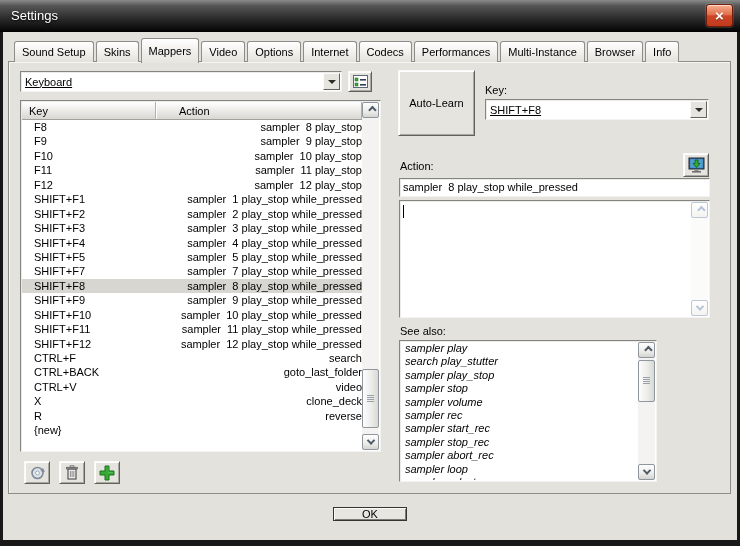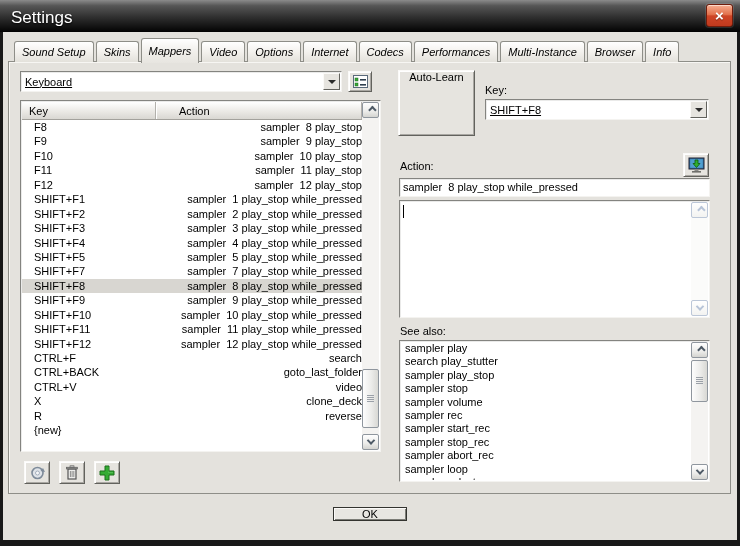--- a/index.html
+++ b/index.html
@@ -4,35 +4,35 @@
 <style>
   * { margin:0; padding:0; box-sizing:border-box; }
   html,body { background:#555; }
   body { font-family:"Liberation Sans", sans-serif; font-size:11px; color:#000; }
 
   .window { position:relative; width:740px; height:546px; background:#181818; overflow:hidden; }
 
   
   .titlebar { position:absolute; left:0; top:0; width:740px; height:32px;
     background:linear-gradient(180deg,#8b8b8b 0%,#565656 18%,#2e2e2e 55%,#0a0a0a 92%,#000 100%); }
-  .title-text { position:absolute; left:11px; top:8px; color:#fff; font-size:17px; text-shadow:0 1px 2px #000; }
+  .title-text { position:absolute; left:11px; top:8px; color:#fff; font-size:13px; text-shadow:0 1px 2px #000; }
   .close-btn { position:absolute; right:7px; top:4px; width:27px; height:23px; border-radius:3px;
     background:linear-gradient(180deg,#f6ae91 0%,#e2714c 45%,#ce4526 52%,#bf3a1e 100%);
     border:1px solid #701d0c; box-shadow:inset 0 1px 0 rgba(255,255,255,.55), 0 0 0 1px rgba(255,255,255,.12);
     display:flex; align-items:center; justify-content:center; cursor:default; }
   .close-btn span { color:#fff; font-weight:bold; font-size:15px; line-height:15px; text-shadow:0 1px 1px rgba(0,0,0,.4); }
 
   
   .dialog-body { position:absolute; left:3px; top:32px; width:734px; height:508px; background:#e3e1dc; }
 
   
   .tabstrip { position:absolute; left:14px; top:41px; height:21px; display:flex; align-items:flex-start; z-index:3; }
   .tab { height:21px; padding:1px 7px; margin-right:2px; display:flex; align-items:center;
     background:linear-gradient(180deg,#ffffff 0%,#f3f1ed 50%,#e3e1db 100%);
-    border:1px solid #8e8e88; border-bottom:none; border-radius:3px 3px 0 0; white-space:nowrap;font-style:italic; }
+    border:1px solid #8e8e88; border-bottom:none; border-radius:3px 3px 0 0; white-space:nowrap; }
   .tab.active { height:25px; margin-top:-3px; position:relative; z-index:4;
     background:linear-gradient(180deg,#ffffff 0%,#f0eeea 55%,#e7e5e0 100%); }
 
   
   .panel { position:absolute; left:8px; top:61px; width:723px; height:433px; background:#e4e2dd;
     border:1px solid #8e8e88; box-shadow:inset 1px 1px 0 #f7f6f3; z-index:2; }
 
   .abs { position:absolute; z-index:5; }
 
   
@@ -71,21 +71,21 @@
   .chev-down { transform:rotate(-45deg) translate(1px,-1px); }
   .chev.pale { border-color:#b7c4d8; }
   .sb-thumb { position:absolute; left:0; width:17px; border:1px solid #8f969e; border-radius:2px;
     background:linear-gradient(90deg,#fdfdfd 0%,#ececea 55%,#d8d8d4 100%); }
   .sb-thumb::after { content:""; position:absolute; left:4px; right:4px; top:50%; height:7px; margin-top:-4px;
     background:repeating-linear-gradient(180deg,#9aa0a8 0 1px,transparent 1px 2px); }
   .sb-btn.pale { border-color:#bcc7d8; background:linear-gradient(180deg,#fff 0%,#f3f3f1 100%); }
 
   
   .label { z-index:5; }
-  .big-btn { display:flex; justify-content:center; text-align:center; }
+  .big-btn { display:flex; align-items:center; justify-content:center; text-align:center; }
   .icon-btn { display:flex; align-items:center; justify-content:center; }
   .text-input { padding:2px 3px; white-space:pre; overflow:hidden; }
   .caret { position:absolute; left:3px; top:4px; width:1px; height:13px; background:#000; }
 
   .sa-item { height:13.4px; line-height:13.4px; padding-left:4px; white-space:pre; overflow:hidden; }
 
   .ok-btn { background:#e8e6e1; border:1px solid #33332f;
     box-shadow:inset 1px 1px 0 #fbfaf8, inset -1px -1px 0 #7c7c76;
     display:flex; align-items:center; justify-content:center; z-index:5; }
 </style>
@@ -297,21 +297,21 @@
       <div class="sb-btn sb-up pale">
           <span class="chev chev-up pale"></span>
         </div>
       <div class="sb-btn sb-down pale">
           <span class="chev chev-down pale"></span>
         </div>
     </div>
   </div>
 
   <div class="abs label" style="left:400px; top:325px;">See also:</div>
-  <div class="abs sunken" style="left:399px; top:340px; width:311px; height:142px; overflow:hidden;">
+  <div class="abs sunken" style="left:399px; top:340px; width:258px; height:142px; overflow:hidden;font-style:italic;">
     <div style="position:absolute; left:1px; top:1px; right:18px; bottom:1px; overflow:hidden;">
         <div class="sa-item">sampler play</div>
         <div class="sa-item">search play_stutter</div>
         <div class="sa-item">sampler play_stop</div>
         <div class="sa-item">sampler stop</div>
         <div class="sa-item">sampler volume</div>
         <div class="sa-item">sampler rec</div>
         <div class="sa-item">sampler start_rec</div>
         <div class="sa-item">sampler stop_rec</div>
         <div class="sa-item">sampler abort_rec</div>

